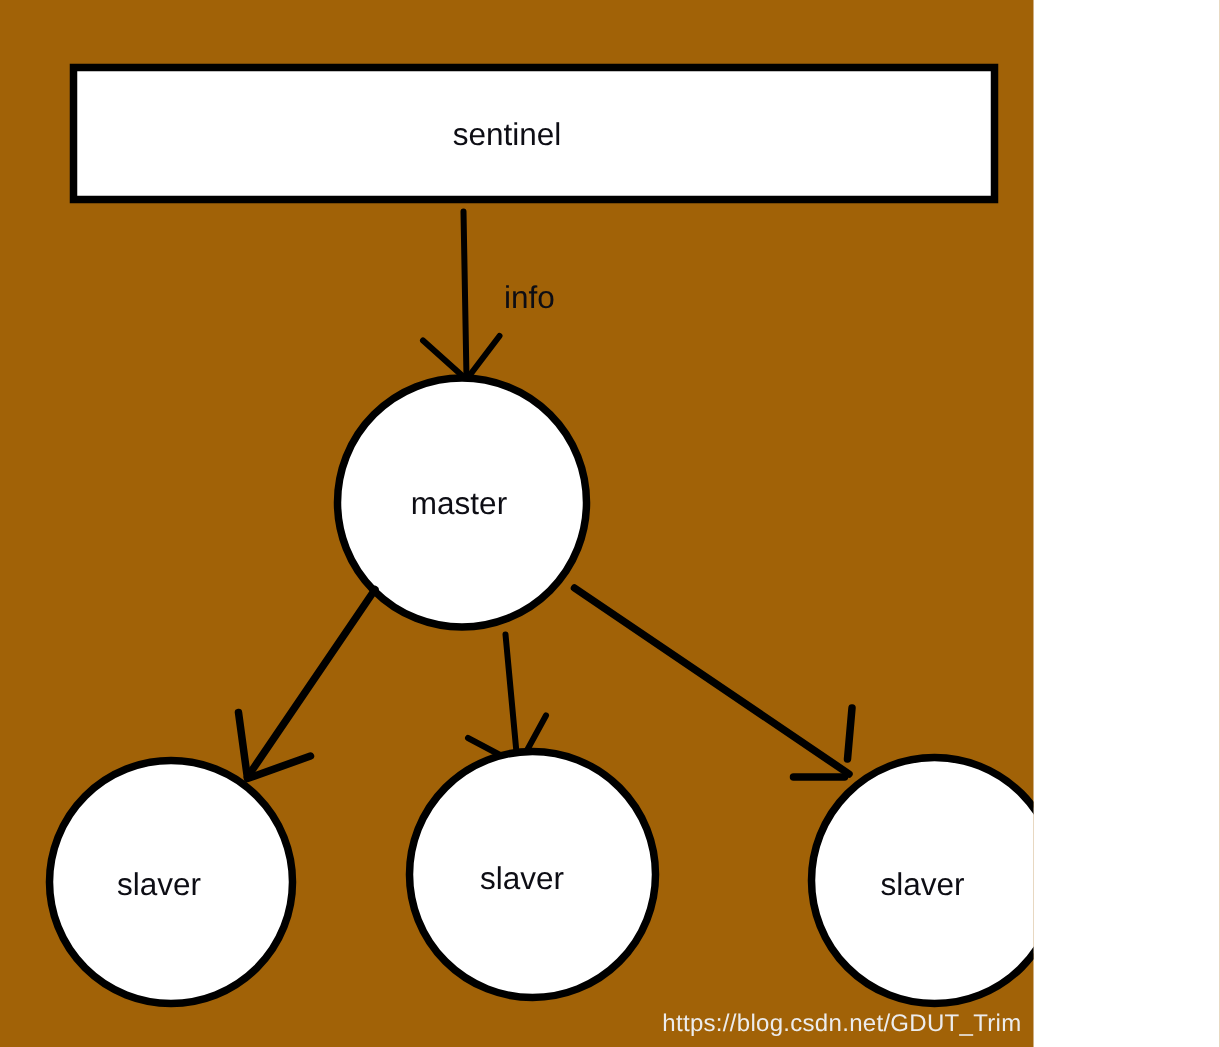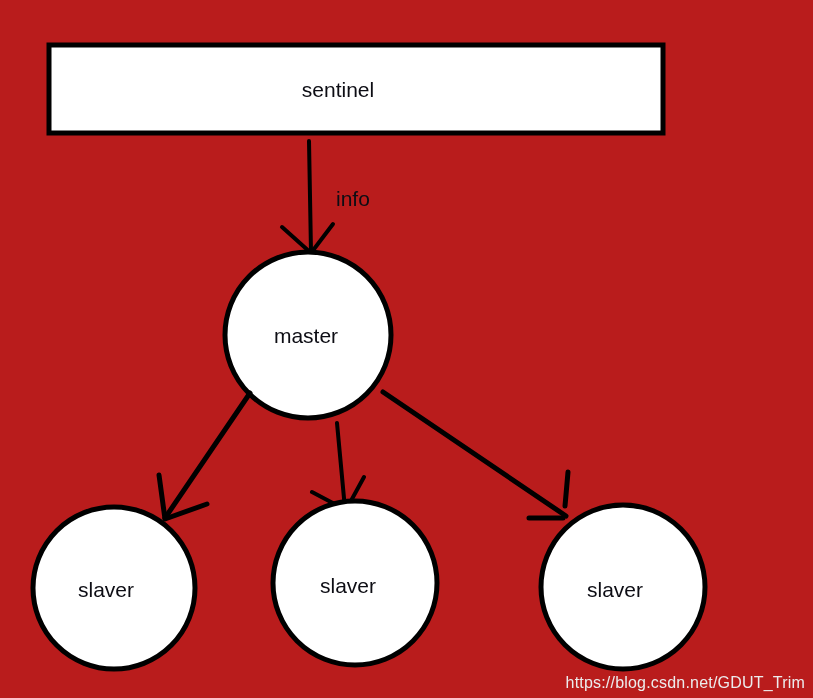--- a/index.html
+++ b/index.html
@@ -5,23 +5,23 @@
   html, body {
     margin: 0;
     padding: 0;
     background: #ffffff;
   }
   body {
     font-family: "Liberation Sans", sans-serif;
   }
   #canvas {
     position: relative;
-    width: 813px;
+    width: 689px;
     height: 698px;
-    background: #b91c1c;
+    background: #a16207;
     overflow: hidden;
   }
   #diagram-svg {
     position: absolute;
     left: 0;
     top: 0;
     width: 813px;
     height: 698px;
   }
   .node-label {

